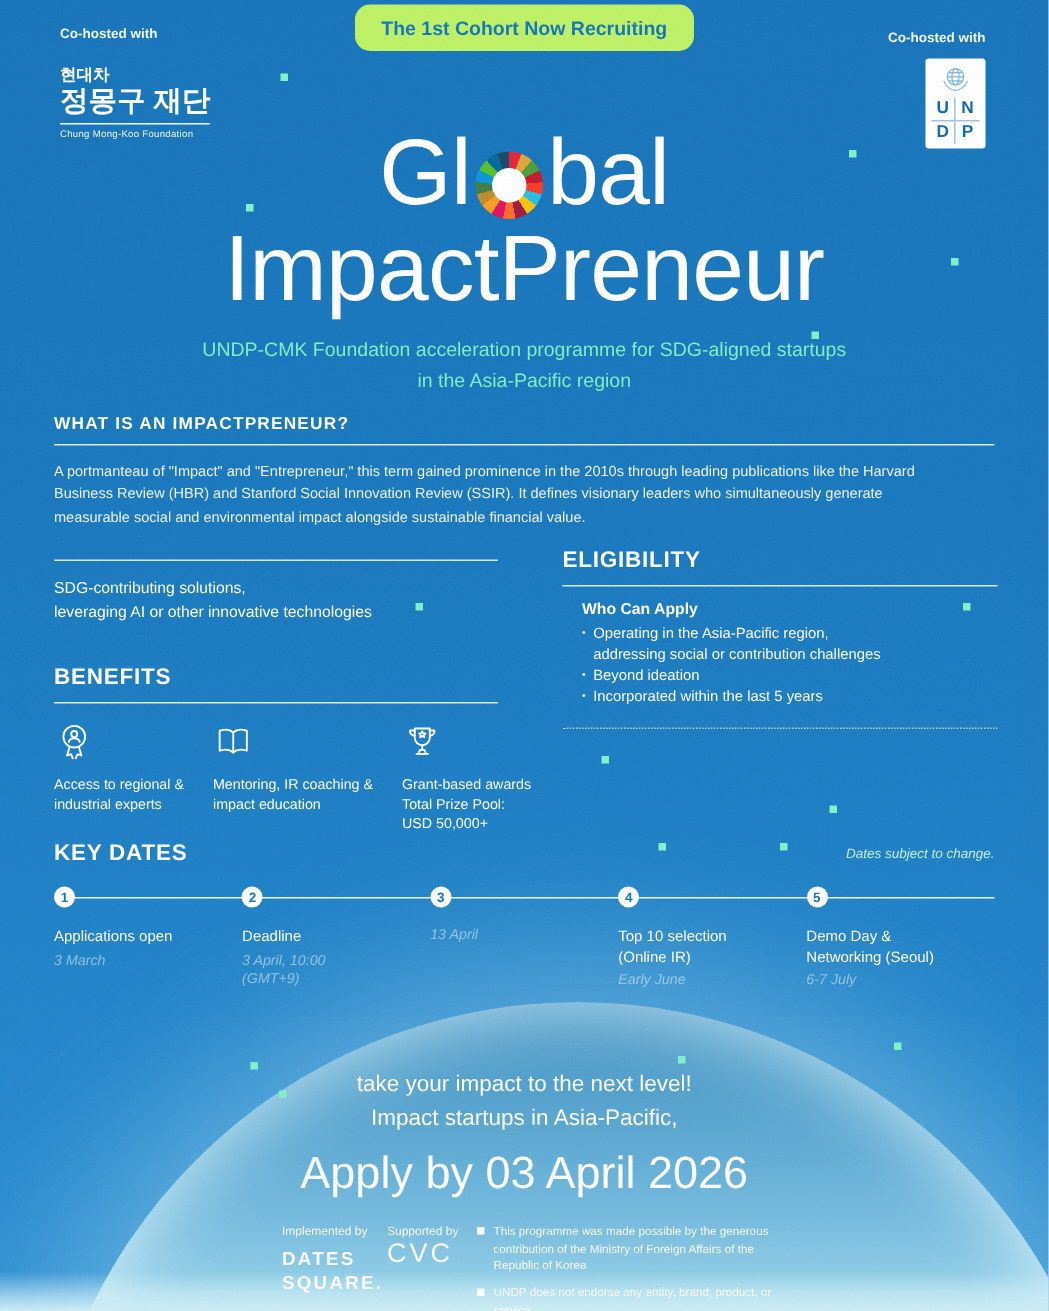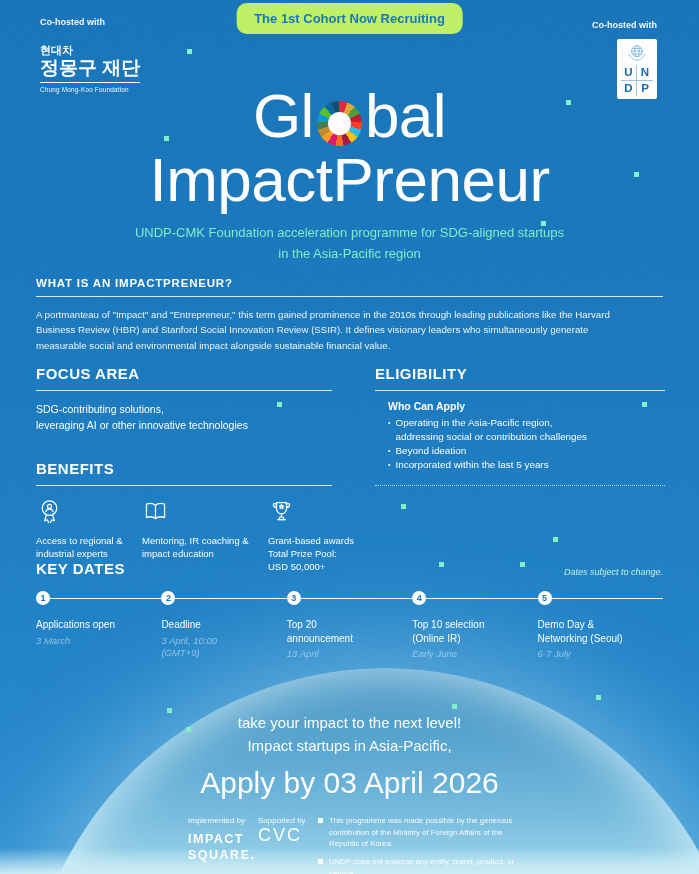--- a/index.html
+++ b/index.html
@@ -80,21 +80,21 @@
   .col-right { position:absolute; left:375px; top:365px; width:290px; }
   .col-right .rule { margin-top:8px; }
   .elig-content { padding-left:13px; }
   .elig-title { font-size:10.5px; font-weight:700; margin:9px 0 4px; }
   .bullet-item { display:flex; font-size:9.9px; line-height:1.42; }
   .bullet-item::before { content:"•"; font-size:7px; line-height:14px; margin-right:5px; }
   .dotted { border-top:1.5px dotted rgba(255,255,255,.7); margin-top:13px; }
 
   
   .key-dates { position:absolute; left:36px; top:560px; width:627px; }
-  .kd-head { display:flex; justify-content:space-between; align-items:flex-end; }
+  .kd-head { display:flex; justify-content:space-between; align-items:center; }
   .kd-note { font-size:9px; font-style:italic; color:#C2F0DC; }
   .timeline { position:relative; margin-top:14px; }
   .tl-line { position:absolute; top:6.5px; left:6px; right:0; height:1.5px; background:rgba(255,255,255,.95); }
   .tl-cols { display:flex; position:relative; }
   .tl-col { width:20%; }
   .tl-num { width:14px; height:14px; border-radius:50%; background:#fff; color:#1476BC;
     font-size:9px; font-weight:700; display:flex; align-items:center; justify-content:center; margin-bottom:13px; }
   .tl-label { font-size:10px; font-weight:500; line-height:1.35; }
   .tl-date { font-size:9.5px; font-style:italic; color:rgba(223,242,255,.55); margin-top:3px; line-height:1.35; }
 
@@ -185,21 +185,20 @@
     <div>in the Asia-Pacific region</div>
   </div>
 
   <div class="what-is">
     <div class="sec-h-sm">WHAT IS AN IMPACTPRENEUR?</div>
     <div class="rule"></div>
     <div class="what-is-body">A portmanteau of "Impact" and "Entrepreneur," this term gained prominence in the 2010s through leading publications like the Harvard Business Review (HBR) and Stanford Social Innovation Review (SSIR). It defines visionary leaders who simultaneously generate measurable social and environmental impact alongside sustainable financial value.</div>
   </div>
 
   <div class="col-left">
-    <div class="sec-h">FOCUS AREA</div>
     <div class="rule"></div>
     <div class="focus-body pre">SDG-contributing solutions,
 leveraging AI or other innovative technologies</div>
 
     <div class="sec-h">BENEFITS</div>
     <div class="rule"></div>
     <div class="benefits-row">
       <div class="benefit">
         <svg width="27" height="27" viewBox="0 0 28 28" fill="none" stroke="#fff" stroke-width="1.3" stroke-linecap="round" stroke-linejoin="round">
           <circle cx="14" cy="10.5" r="7.5"></circle>
@@ -269,22 +268,20 @@
           <div class="tl-date pre">3 March</div>
         </div>
         <div class="tl-col">
           <div class="tl-num">2</div>
           <div class="tl-label pre">Deadline</div>
           <div class="tl-date pre">3 April, 10:00
 (GMT+9)</div>
         </div>
         <div class="tl-col">
           <div class="tl-num">3</div>
-          <div class="tl-label pre">Top 20
-announcement</div>
           <div class="tl-date pre">13 April</div>
         </div>
         <div class="tl-col">
           <div class="tl-num">4</div>
           <div class="tl-label pre">Top 10 selection
 (Online IR)</div>
           <div class="tl-date pre">Early June</div>
         </div>
         <div class="tl-col">
           <div class="tl-num">5</div>
@@ -297,21 +294,21 @@
   </div>
 
   <div class="cta">
     <div class="cta-line">take your impact to the next level!</div>
     <div class="cta-line">Impact startups in Asia-Pacific,</div>
     <div class="cta-apply">Apply by 03 April 2026</div>
   </div>
 
   <div class="f-impl">
     <div class="f-label">Implemented by</div>
-    <div class="f-impact pre">IMPACT
+    <div class="f-impact pre">DATES
 SQUARE.</div>
   </div>
   <div class="f-supp">
     <div class="f-label">Supported by</div>
     <div class="f-cvc">CVC</div>
   </div>
   <div class="f-notes">
     <div class="note">
         <span class="nsq"></span>
         <span>This programme was made possible by the generous contribution of the Ministry of Foreign Affairs of the Republic of Korea</span>

